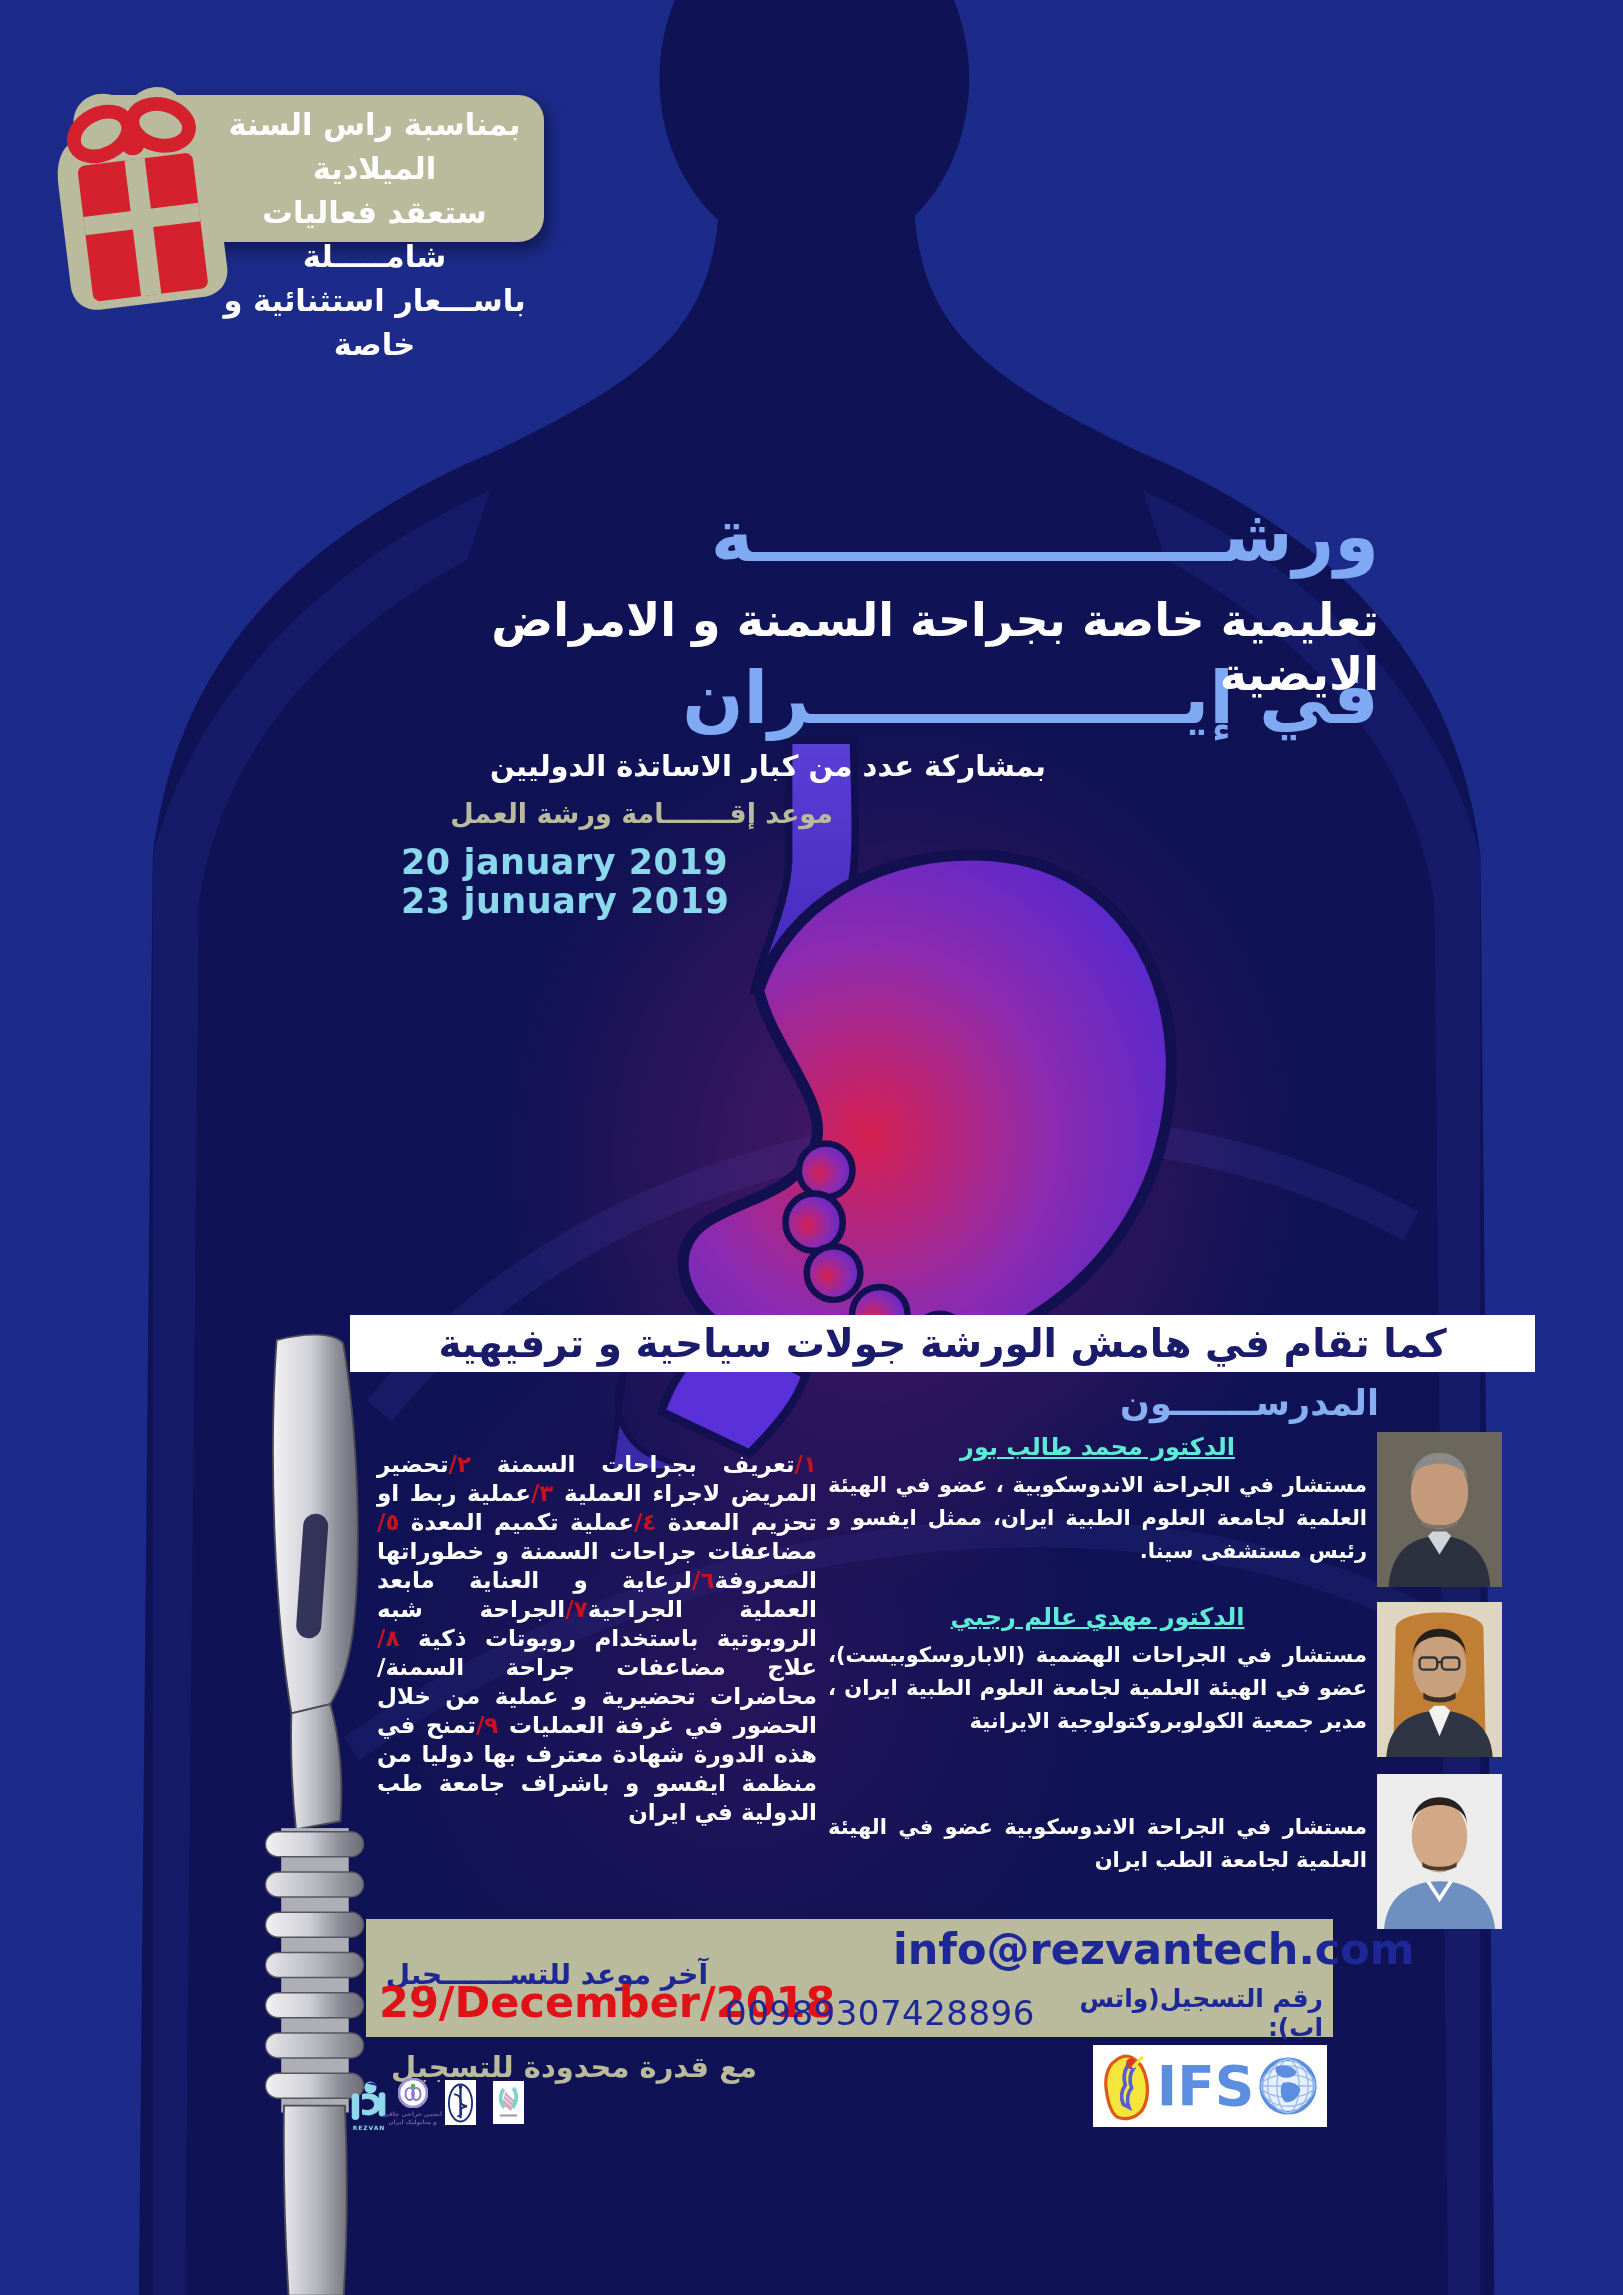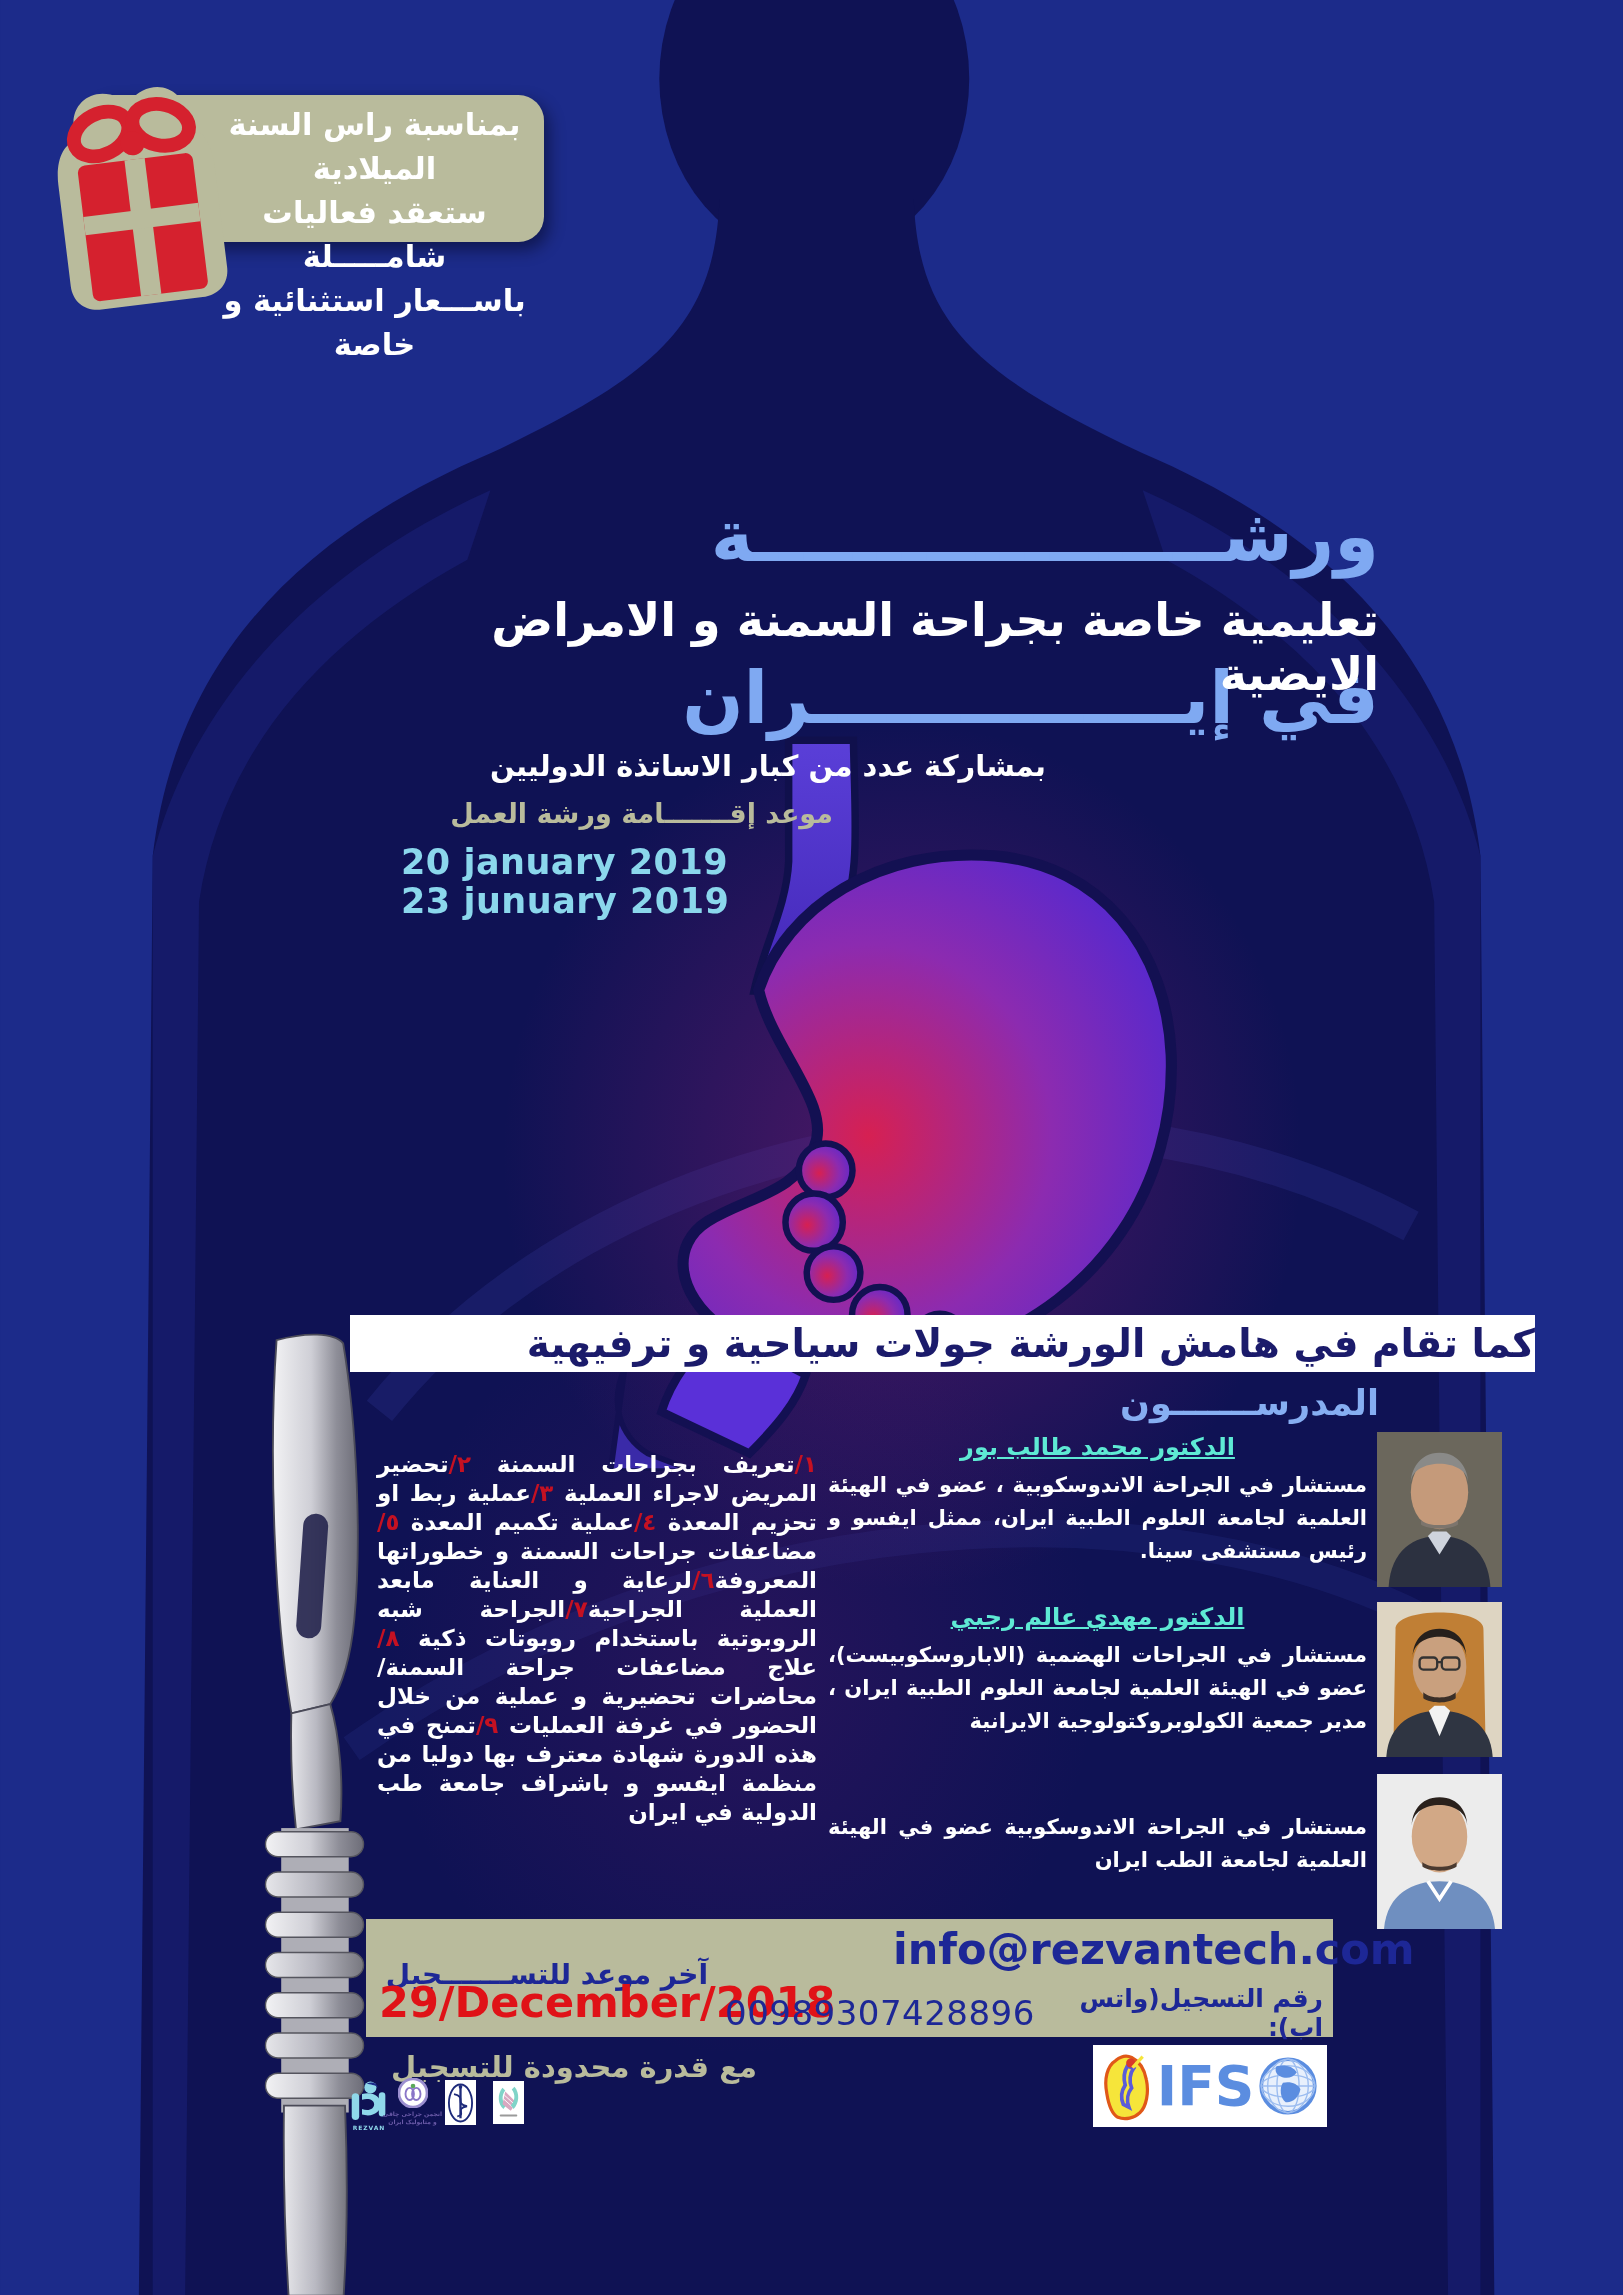--- a/index.html
+++ b/index.html
@@ -20,21 +20,21 @@
             font-weight:bold;direction:rtl;text-align:right;}
   .title-l3{left:324px;top:656px;width:1055px;}
   .subtitle{left:370px;top:749px;width:676px;color:#ffffff;font-size:29px;
             font-weight:bold;direction:rtl;text-align:right;}
   .sched{left:370px;top:798px;width:463px;color:#b9bb9c;font-size:27px;
          font-weight:bold;direction:rtl;text-align:right;}
   .date{left:377px;color:#8bd7ec;font-size:35px;font-weight:bold;letter-spacing:0.5px;margin-left:24px;}
   .date1{top:842px;}  .date2{top:881px;}
   
   .banner{left:350px;top:1315px;width:1185px;height:57px;background:#ffffff;}
-  .banner span{display:block;direction:rtl;color:#1b1b6b;
+  .banner span{display:block;direction:rtl;text-align:center;color:#1b1b6b;
                font-size:39px;font-weight:bold;line-height:57px;}
   .mudarris{left:916px;top:1383px;width:463px;color:#86aef2;font-size:35px;
             font-weight:bold;direction:rtl;text-align:right;}
   
   .program{left:377px;top:1427px;width:440px;color:#ffffff;font-size:23px;
            font-weight:bold;line-height:29px;direction:rtl;text-align:justify;}
   .program .pnum{color:#c51122;}
   
   .iname{width:539px;left:828px;color:#5eead4;font-size:24px;font-weight:bold;
          direction:rtl;text-align:center;text-decoration:underline;}

